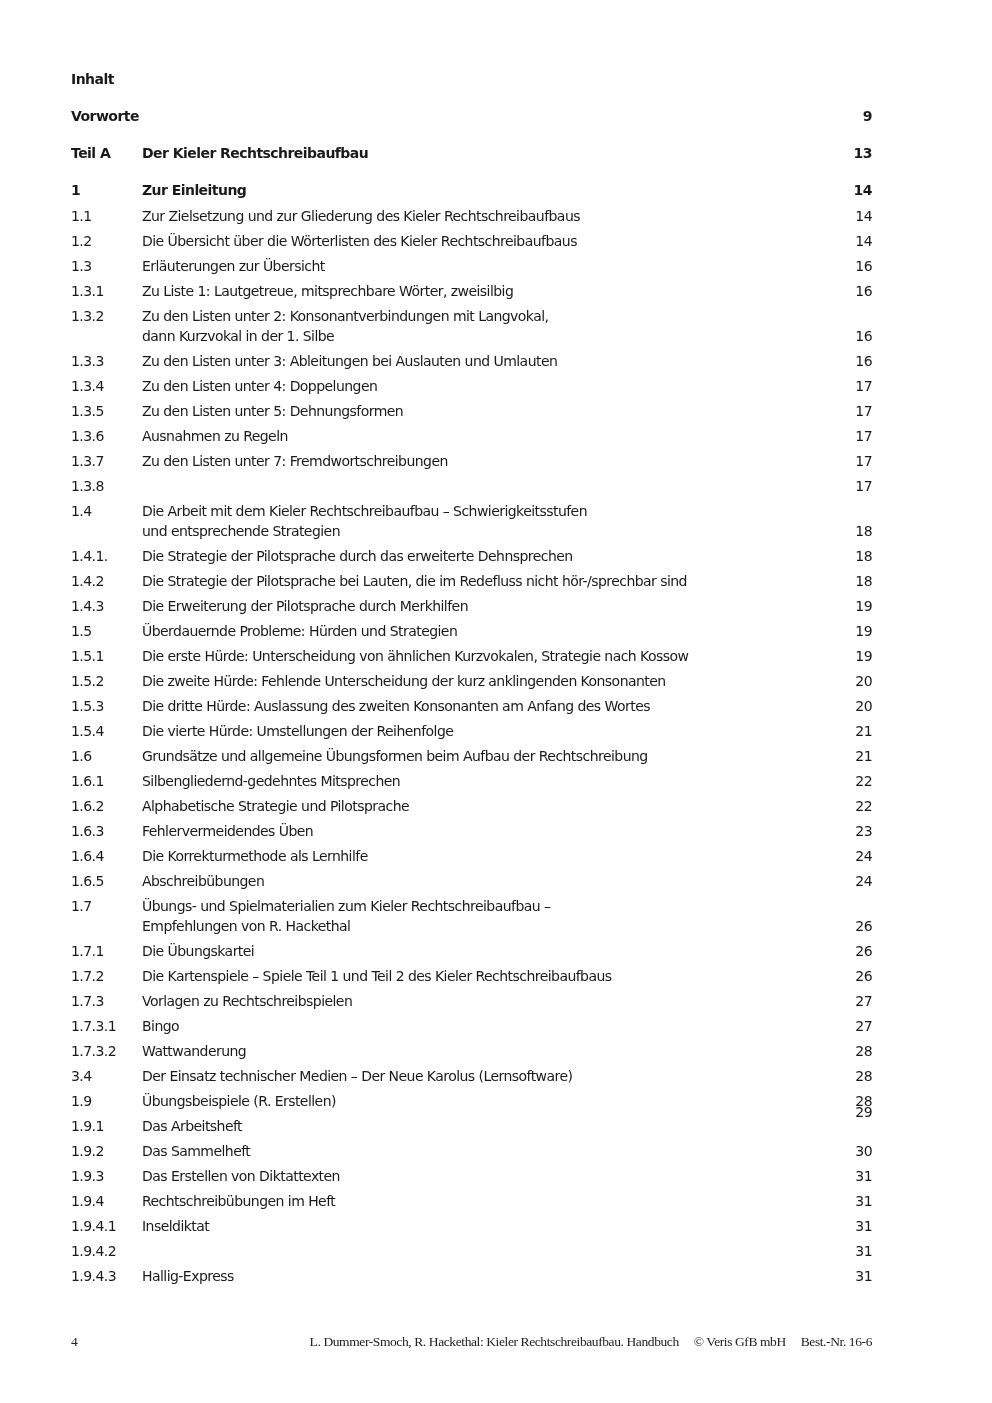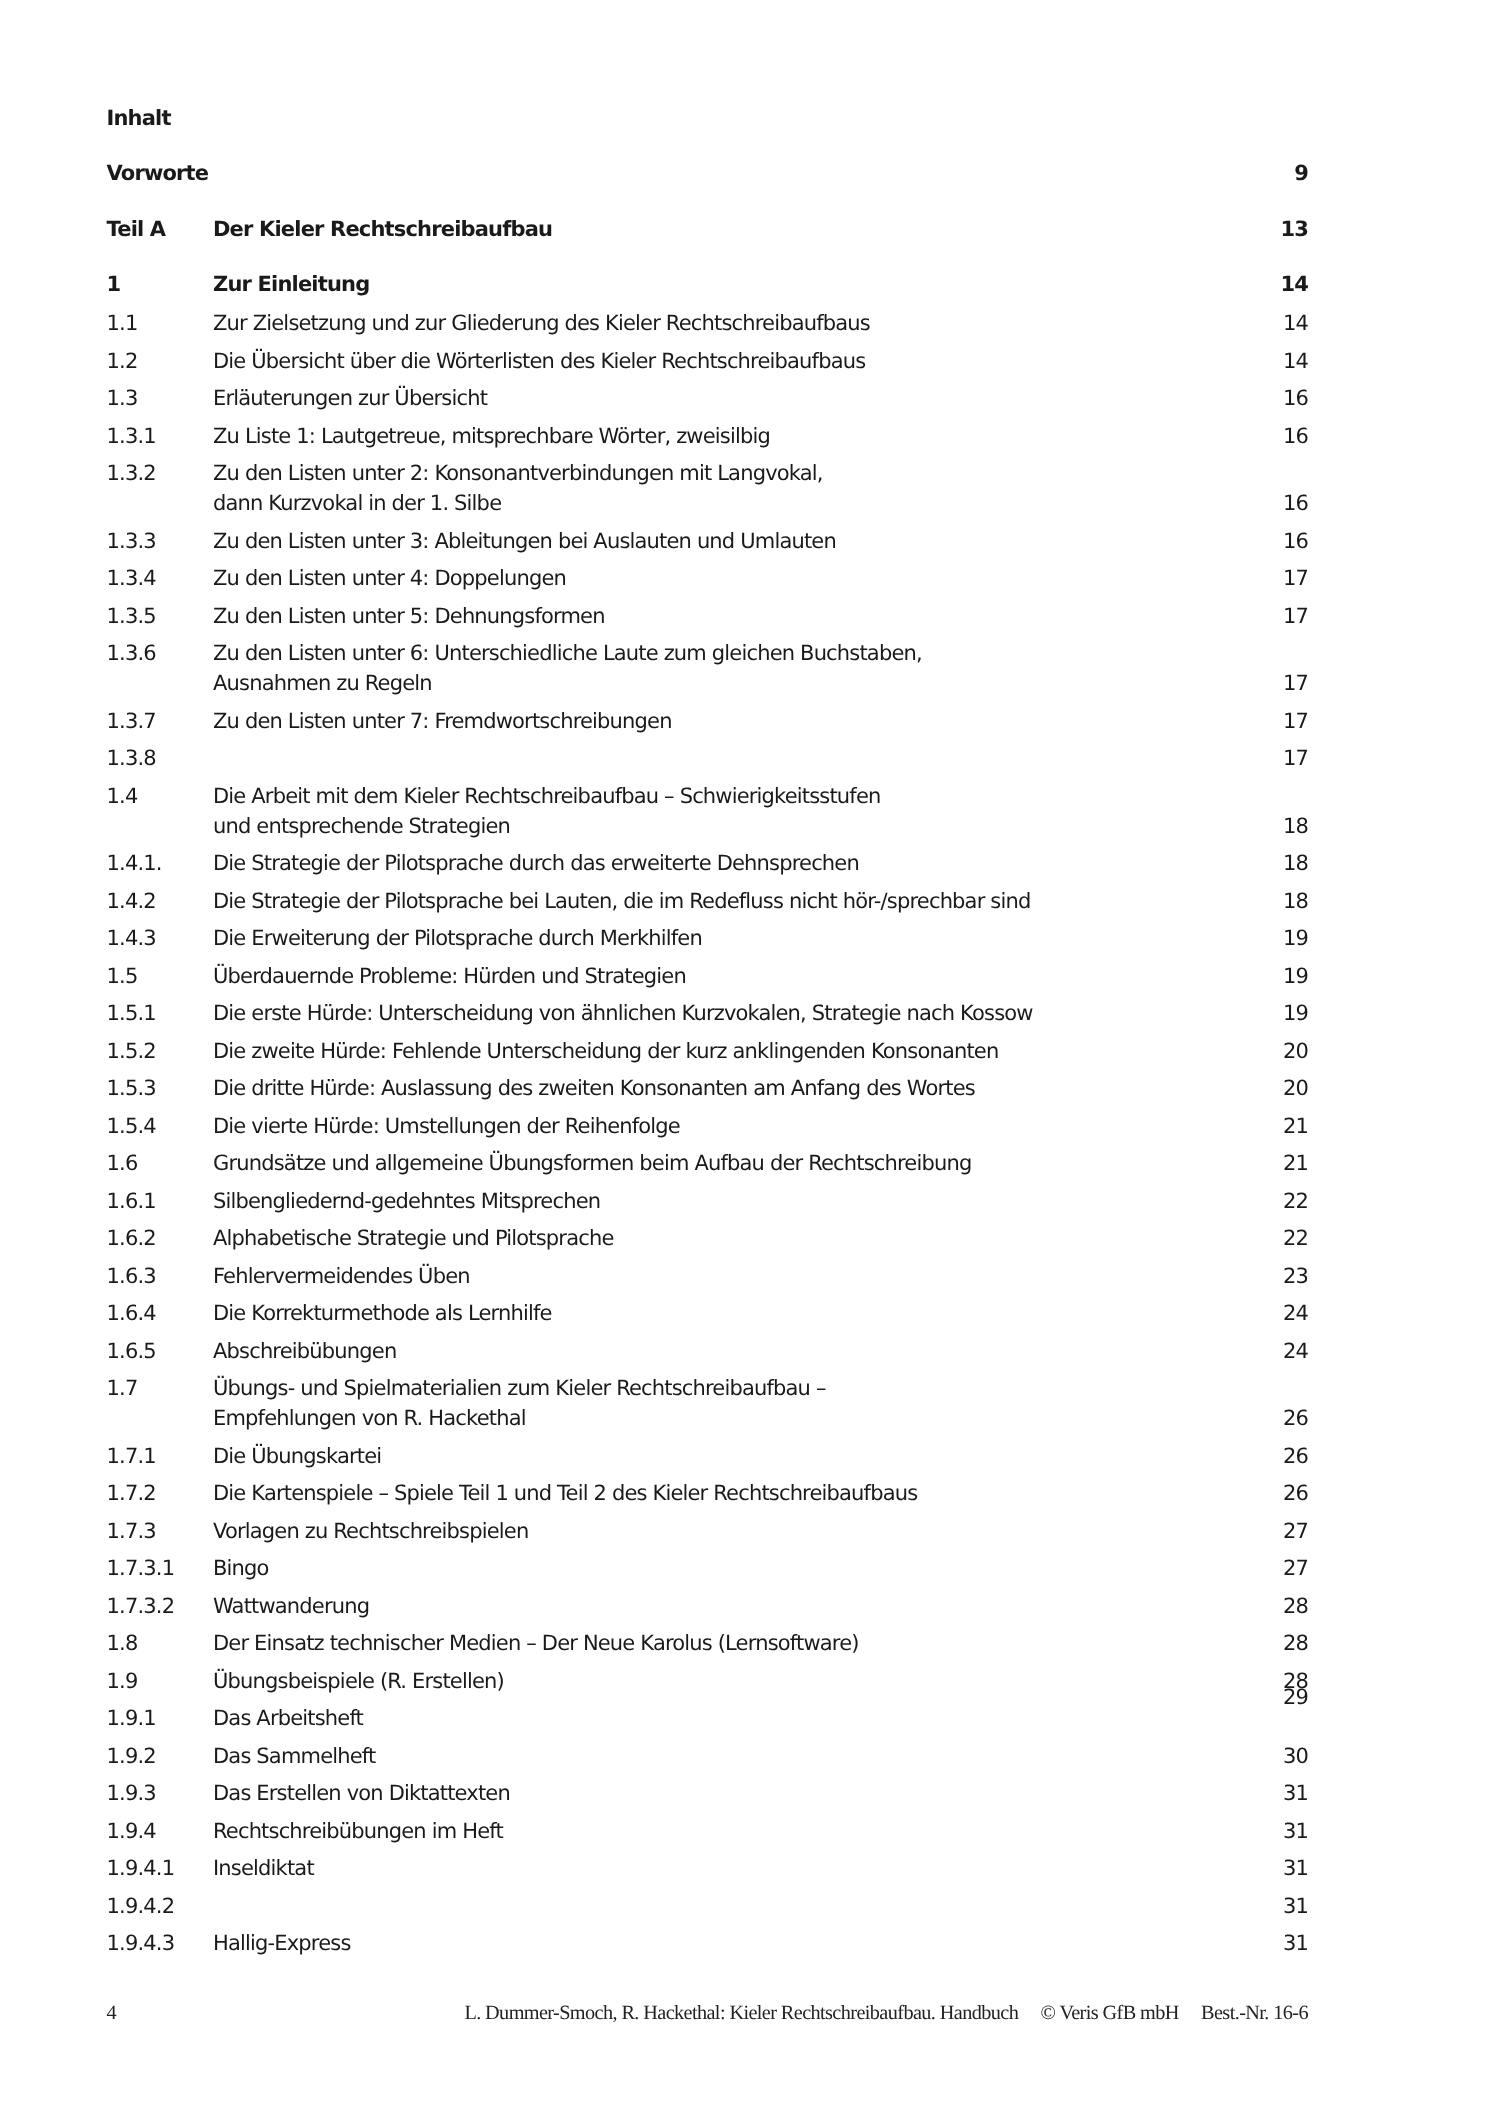--- a/index.html
+++ b/index.html
@@ -97,21 +97,20 @@
         <div class="row entry">
           <span class="num">1.3.5</span>
           <span class="text">
             <div style="white-space: pre;">Zu den Listen unter 5: Dehnungsformen</div>
           </span>
           <span class="page-no" style="bottom: 2.5px;">17</span>
         </div>
         <div class="row entry">
           <span class="num">1.3.6</span>
           <span class="text">
-            <div style="white-space: pre;">Zu den Listen unter 6: Unterschiedliche Laute zum gleichen Buchstaben,</div>
             <div style="white-space: pre;">Ausnahmen zu Regeln</div>
           </span>
           <span class="page-no" style="bottom: 2.5px;">17</span>
         </div>
         <div class="row entry">
           <span class="num">1.3.7</span>
           <span class="text">
             <div style="white-space: pre;">Zu den Listen unter 7: Fremdwortschreibungen</div>
           </span>
           <span class="page-no" style="bottom: 2.5px;">17</span>
@@ -263,21 +262,21 @@
           <span class="page-no" style="bottom: 2.5px;">27</span>
         </div>
         <div class="row entry">
           <span class="num">1.7.3.2</span>
           <span class="text">
             <div style="white-space: pre;">Wattwanderung</div>
           </span>
           <span class="page-no" style="bottom: 2.5px;">28</span>
         </div>
         <div class="row entry">
-          <span class="num">1.8</span>
+          <span class="num">3.4</span>
           <span class="text">
             <div style="white-space: pre;">Der Einsatz technischer Medien – Der Neue Karolus (Lernsoftware)</div>
           </span>
           <span class="page-no" style="bottom: 2.5px;">28</span>
         </div>
         <div class="row entry">
           <span class="num">1.9</span>
           <span class="text">
             <div style="white-space: pre;">Übungsbeispiele (R. Erstellen)</div>
           </span>

